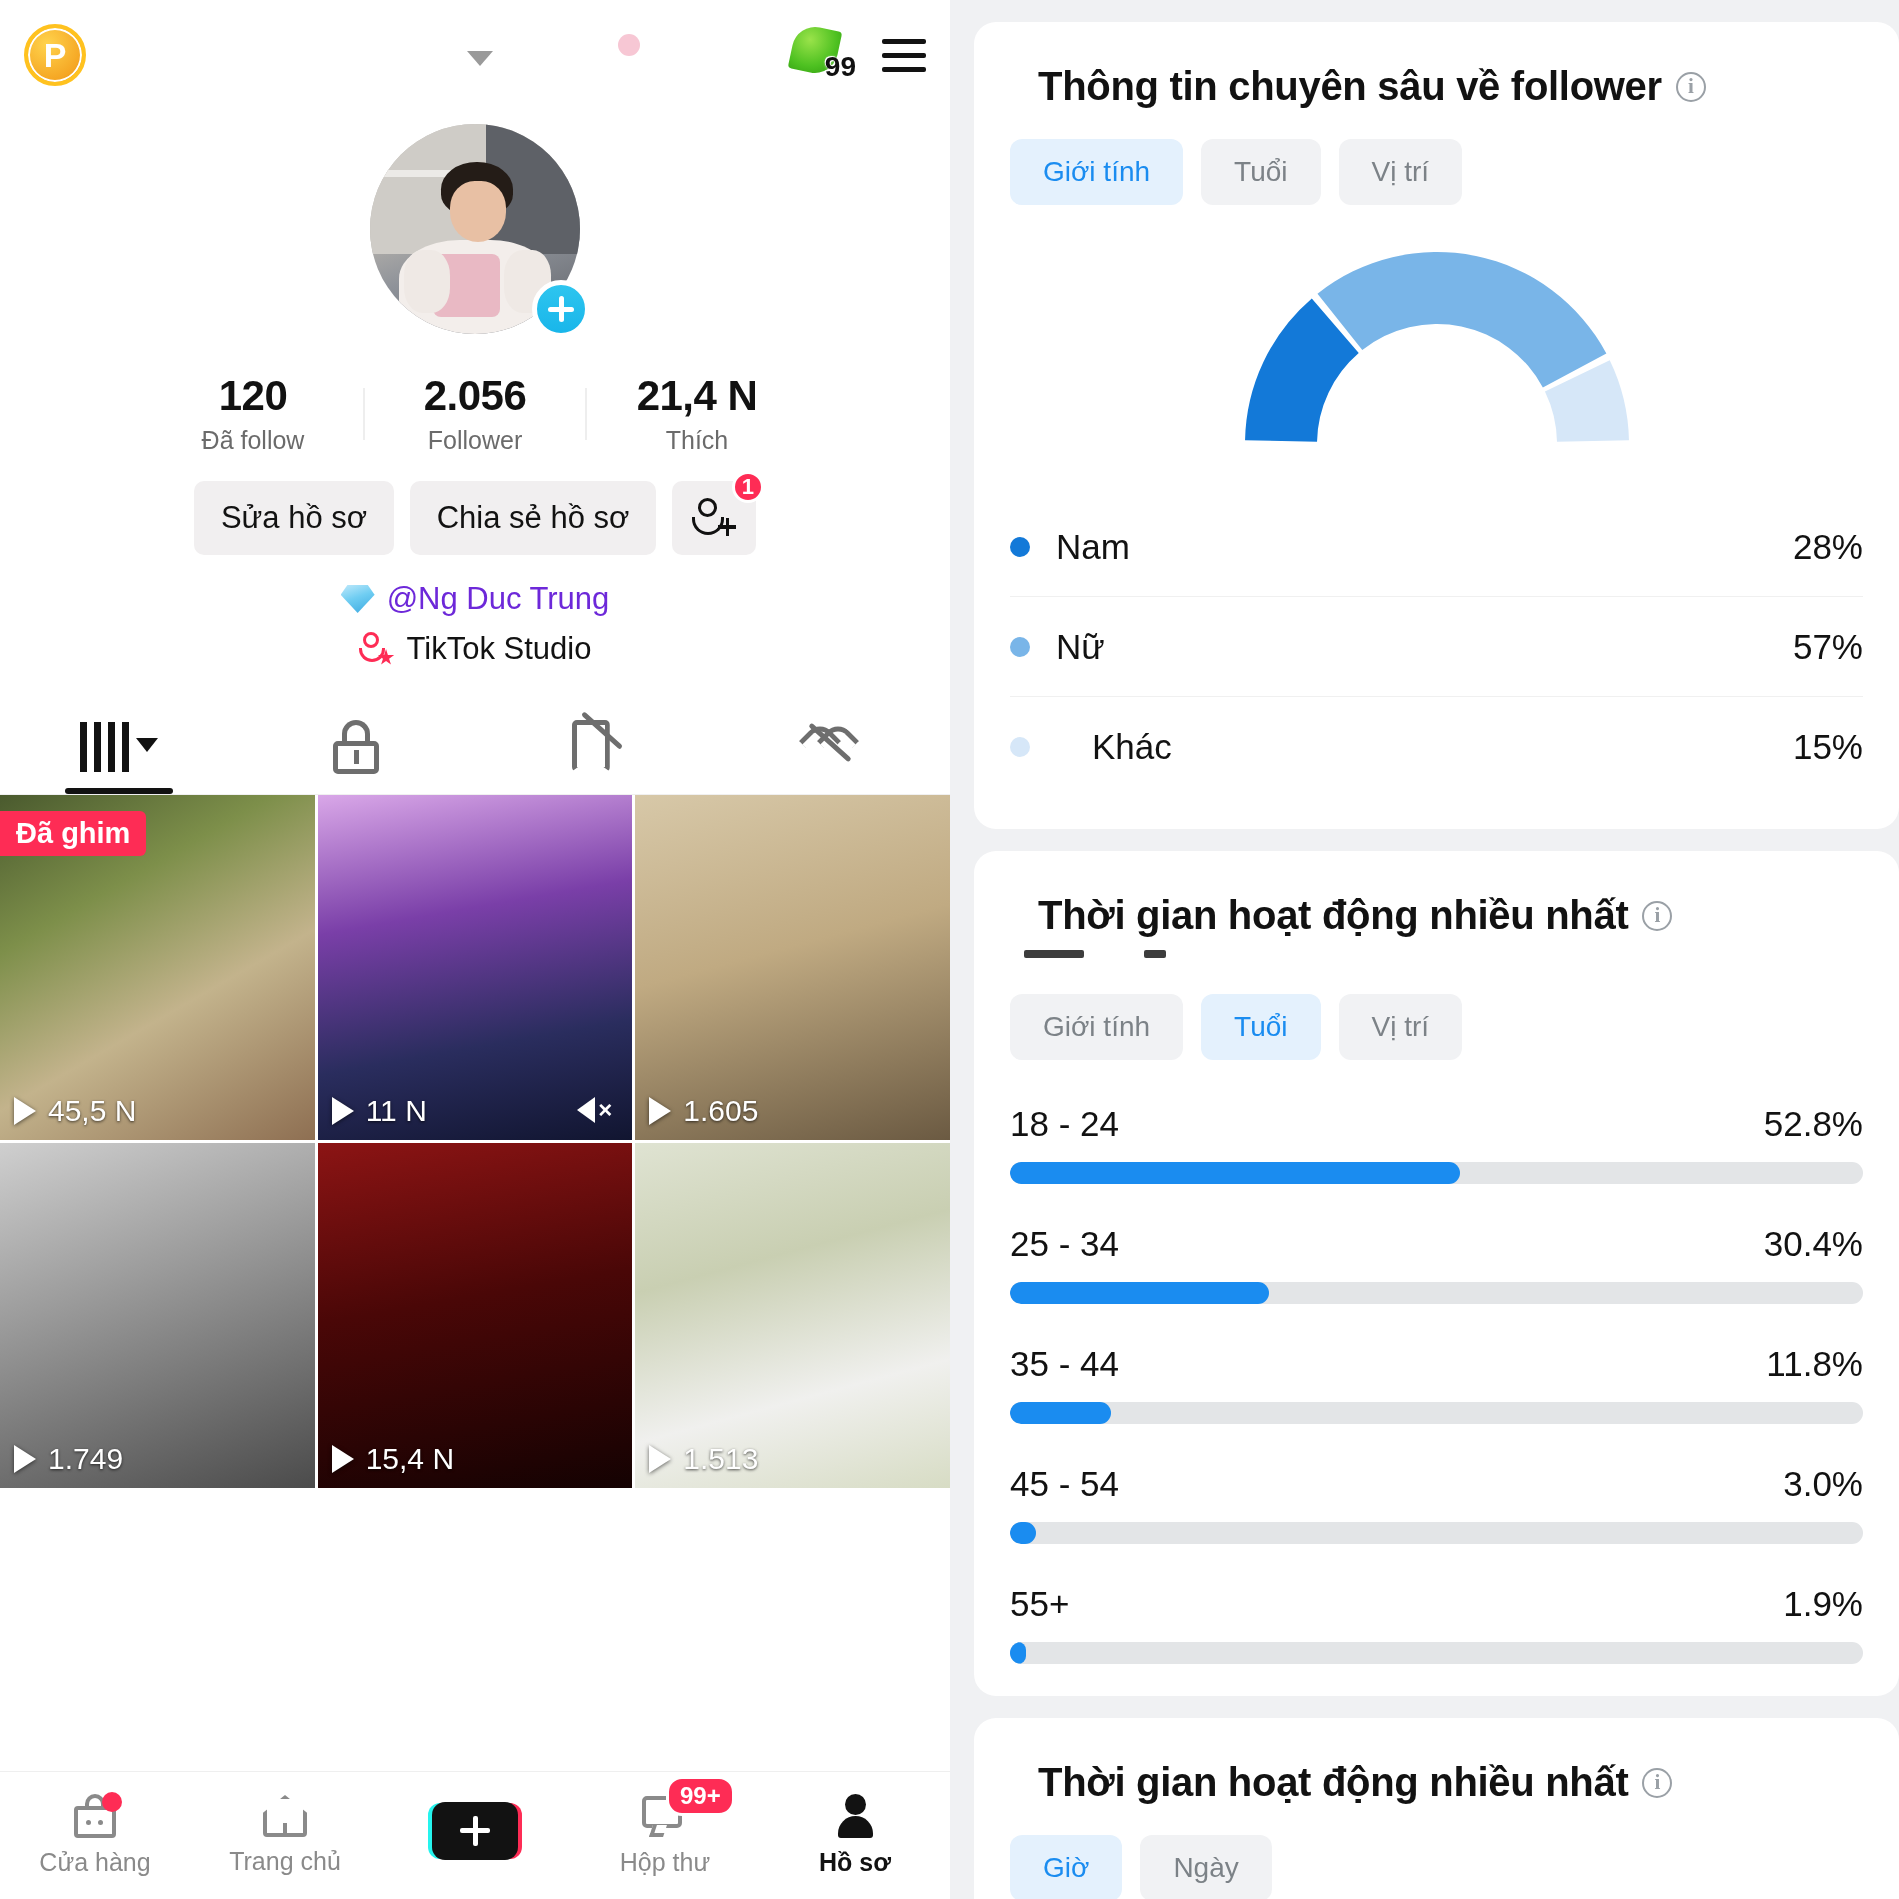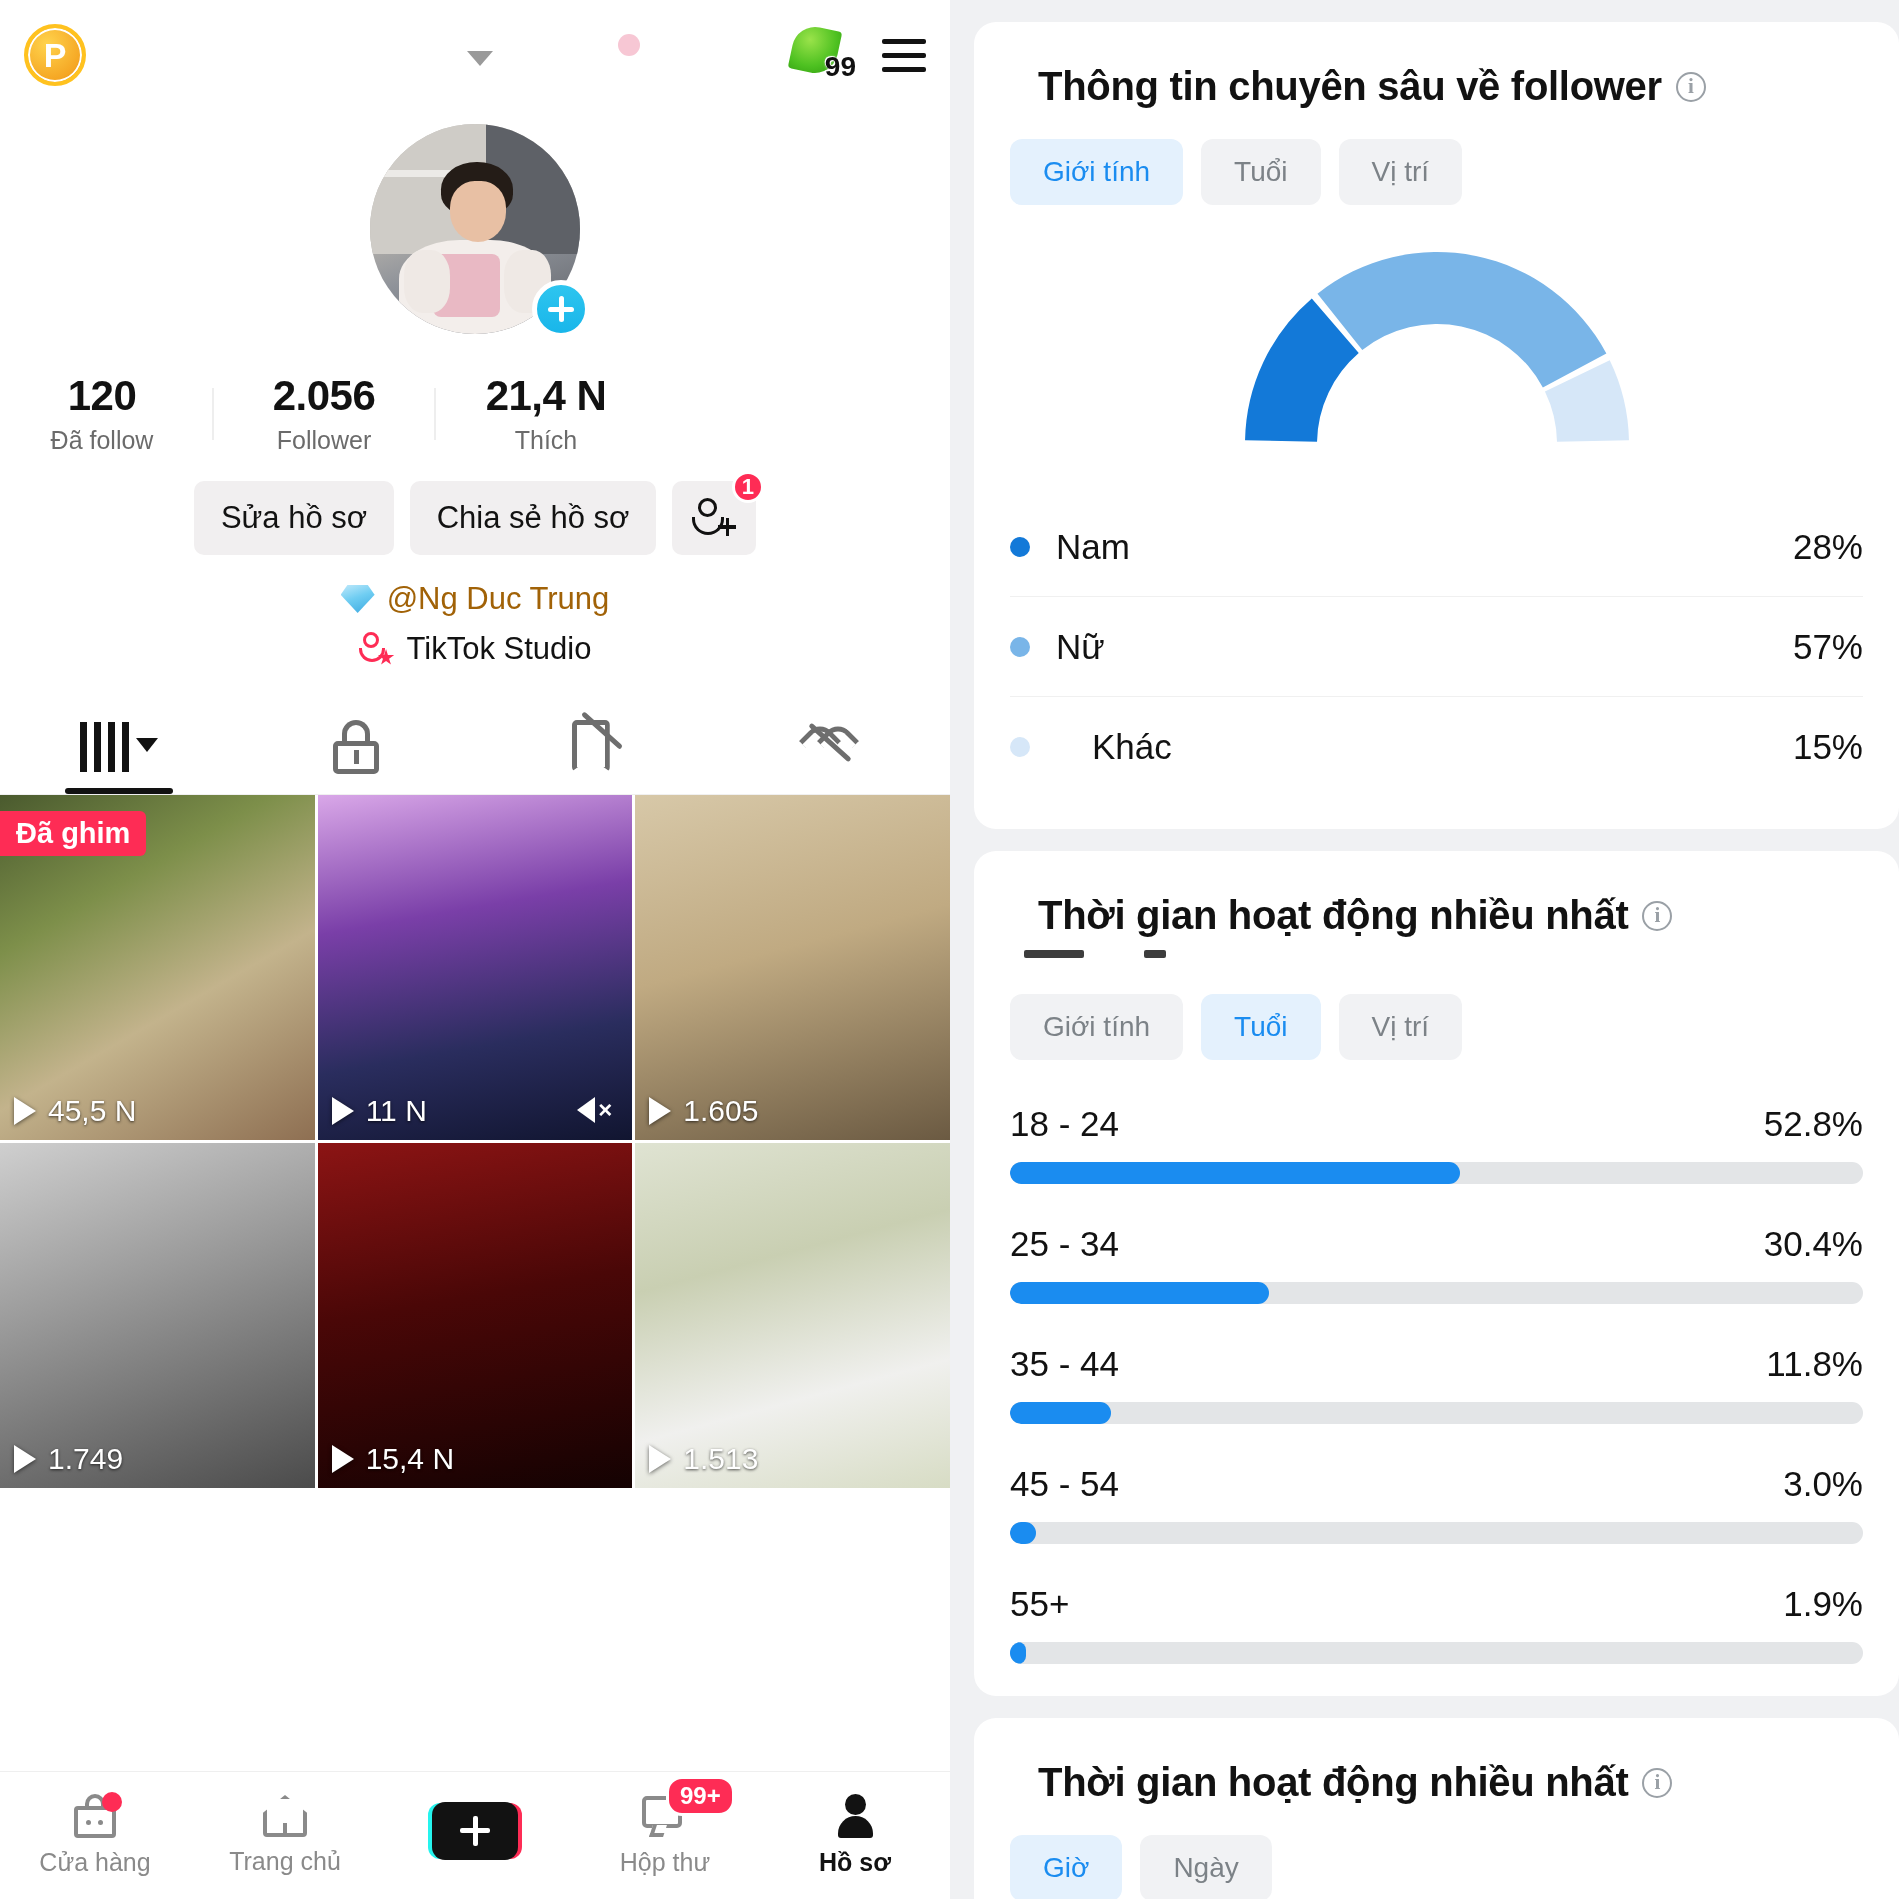--- a/index.html
+++ b/index.html
@@ -115,21 +115,21 @@
   .plus-btn .p-h { position: absolute; width: 26px; height: 5px; background: #fff; border-radius: 3px; }
   .plus-btn .p-v { position: absolute; width: 5px; height: 26px; background: #fff; border-radius: 3px; }
 
   .handle-faded {
     text-align: center; margin-top: 16px;
     font-size: 34px; font-weight: 600;
     color: rgba(120,90,100,0.07);
   }
 
   .stats {
-    display: flex; justify-content: flex-start; align-items: center;
+    display: flex; justify-content: center; align-items: center;
     margin-top: 22px; gap: 8px;
   }
   .stat { width: 204px; text-align: center; }
   .stat .num { font-size: 42px; font-weight: 700; color: #121212; letter-spacing: -0.5px; }
   .stat .lbl { font-size: 25px; color: #6b6b6b; margin-top: 6px; }
   .stat-div { width: 2px; height: 52px; background: #eeeeee; }
 
   .actions {
     display: flex; justify-content: center; gap: 16px;
     margin-top: 26px;
@@ -152,21 +152,21 @@
     min-width: 32px; height: 32px; padding: 0 7px;
     background: #fe2c55; color: #fff;
     border-radius: 16px; font-size: 22px; font-weight: 700;
     display: flex; align-items: center; justify-content: center;
     border: 3px solid #fff;
   }
 
   .bio-line {
     display: flex; align-items: center; justify-content: center;
     gap: 12px; margin-top: 26px;
-    font-size: 31px; color: #a16207;
+    font-size: 31px; color: #6d28d9;
   }
   .gem {
     width: 34px; height: 28px;
     background: linear-gradient(160deg,#bfe9fb 0%,#6fcdf2 45%,#3aa8e0 100%);
     clip-path: polygon(20% 0%, 80% 0%, 100% 35%, 50% 100%, 0% 35%);
   }
   .studio-line {
     display: flex; align-items: center; justify-content: center;
     gap: 12px; margin-top: 14px;
     font-size: 31px; color: #121212;

